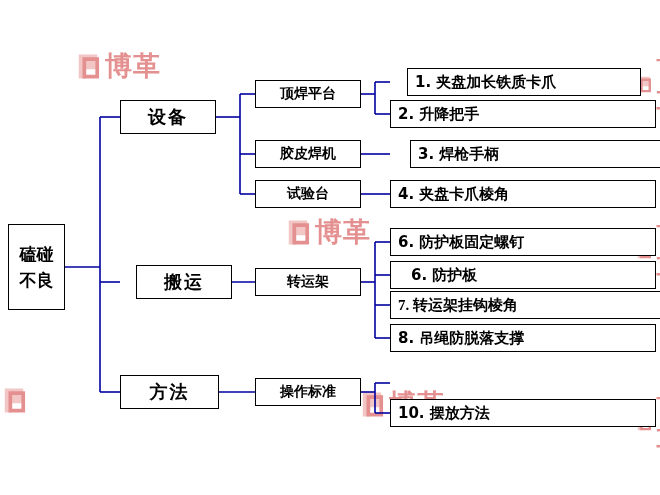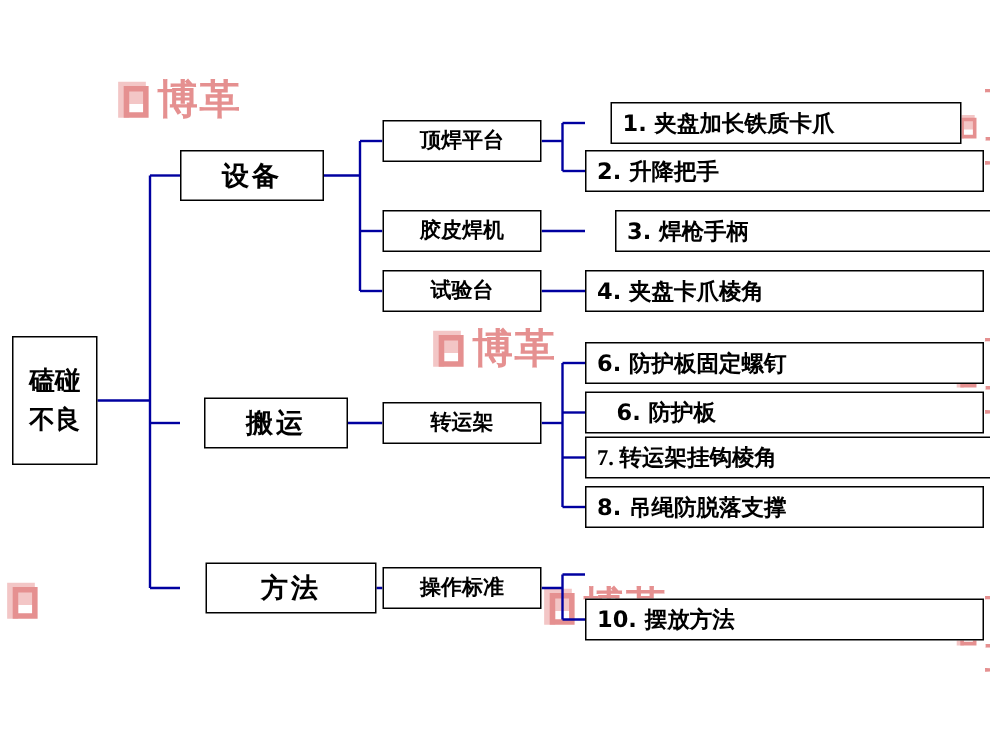--- a/index.html
+++ b/index.html
@@ -14,21 +14,21 @@
   .box{
     position:absolute;box-sizing:border-box;z-index:2;
     background:var(--box-bg,#fff);border:1px solid var(--box-border,#000);
     display:flex;align-items:center;justify-content:center;
     font-weight:bold;color:#000;
   }
   .root{left:8px;top:224px;width:57px;height:86px;font-size:17px;white-space:pre-line;text-align:center;line-height:1.55;}
   .branch{font-size:18px;letter-spacing:2px;}
   .b0{left:120px;top:100px;width:96px;height:34px;}
   .b1{left:120px;top:265px;width:96px;height:34px;margin-left:16px;}
-  .b2{left:137px;top:375px;width:114px;height:34px;}
+  .b2{left:120px;top:375px;width:99px;height:34px;}
   .mid{font-size:14px;}
   .m0{left:255px;top:80px;width:106px;height:28px;}
   .m1{left:255px;top:140px;width:106px;height:28px;}
   .m2{left:255px;top:180px;width:106px;height:28px;}
   .m3{left:255px;top:268px;width:106px;height:28px;}
   .m4{left:255px;top:378px;width:106px;height:28px;}
   .leaf{justify-content:flex-start;padding-left:7px;font-size:15px;}
   .l1{left:390px;top:68px;width:234px;height:28px;margin-left:17px;}
   .l2{left:390px;top:100px;width:266px;height:28px;}
   .l3{left:410px;top:140px;width:266px;height:28px;}

